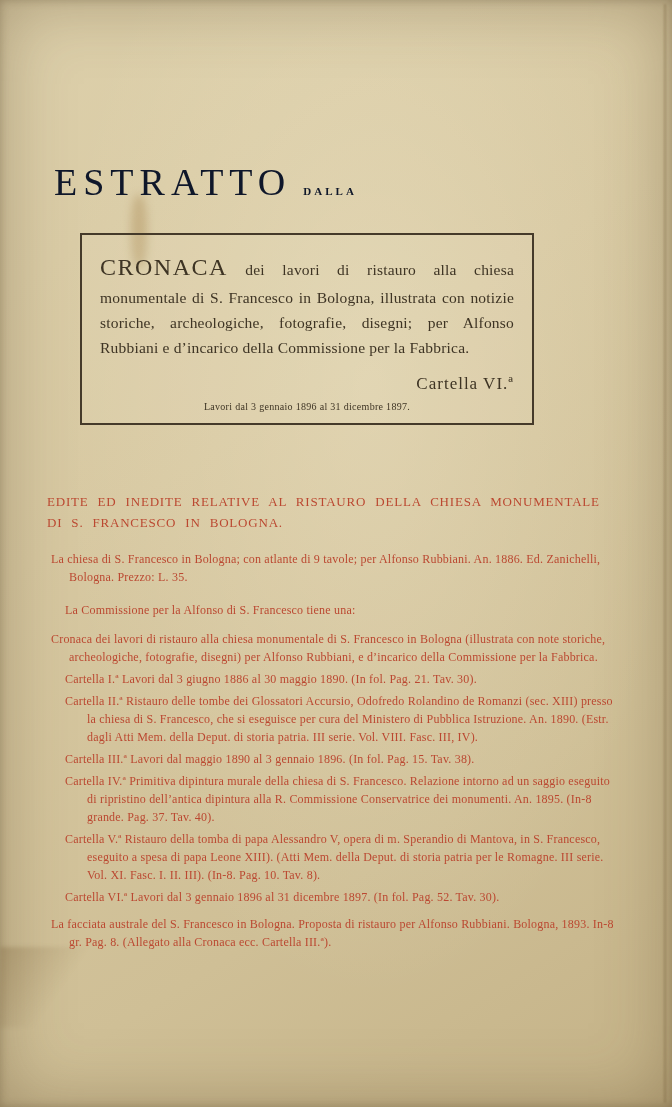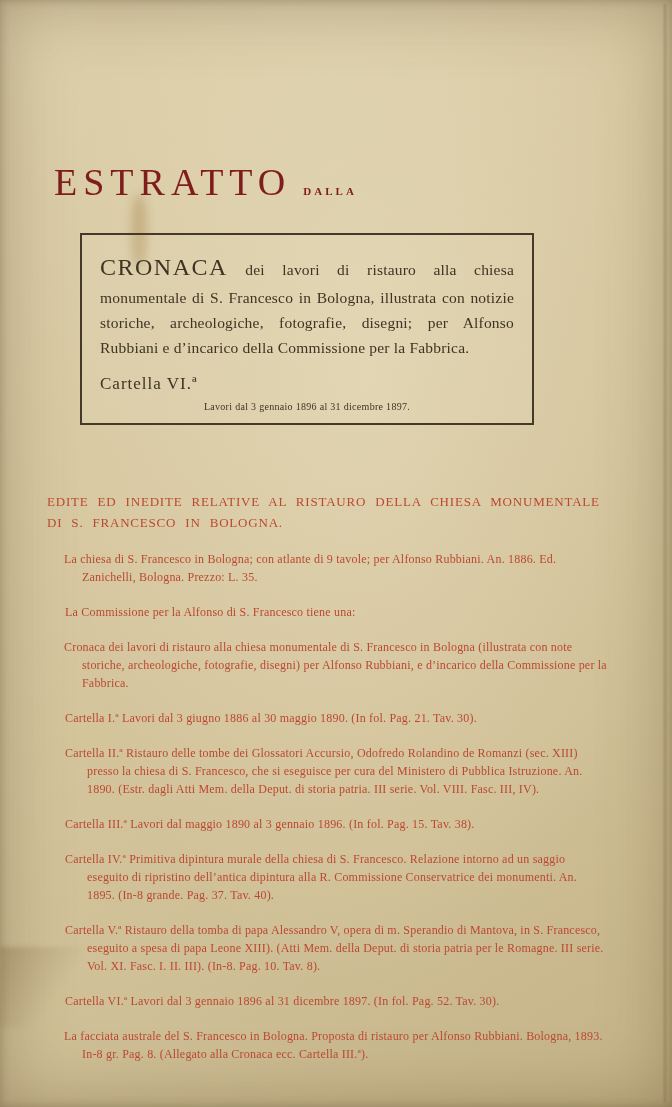--- a/index.html
+++ b/index.html
@@ -30,21 +30,21 @@
   }
   .crease {
     position:absolute; left:0; bottom:80px; width:90px; height:80px;
     background:linear-gradient(125deg, rgba(118,92,52,.30), rgba(118,92,52,0) 62%);
     filter:blur(2px);
   }
 
   
   .title-block {
     position:absolute; left:54px; top:160px;
-    color:#7f1d1d; white-space:nowrap;
+    color:#0f172a; white-space:nowrap;
     display:flex; align-items:baseline;
   }
   .title-main {
     font-size:38px; letter-spacing:6px; font-weight:400;
   }
   .title-sub {
     font-size:11px; letter-spacing:3px; margin-left:12px; font-weight:700;
   }
 
   
@@ -55,37 +55,37 @@
     padding:13px 18px 0 18px;
     color:#3e3424;
     background:rgba(255,250,230,.06);
   }
   .box-text {
     font-size:15.5px; line-height:1.6; text-align:justify;
     letter-spacing:.2px;
   }
   .box-lead { font-size:24px; letter-spacing:1.5px; }
   .box-cartella {
-    text-align:left; font-size:17px; margin-top:13px; letter-spacing:1px;
+    text-align:right; font-size:17px; margin-top:13px; letter-spacing:1px;
   }
   .box-dates {
     text-align:center; font-size:10px; margin-top:7px; letter-spacing:.3px;
   }
 
   
   .bib {
     position:absolute; left:47px; top:476px; width:578px;
     color:#bb4831;
   }
   .bib-heading {
     font-size:13px; line-height:1.6; letter-spacing:.8px; word-spacing:5px;
     margin:16px 0 16px 0; width:565px;
   }
   .bib p {
-    font-size:12px; line-height:1.5; margin:17px; letter-spacing:.2px;
+    font-size:12px; line-height:1.5; margin:4px; letter-spacing:.2px;
   }
   p.entry   { margin-top:11px; padding-left:18px; text-indent:-18px; }
   p.indent  { margin-top:15px; margin-left:18px; }
   p.sub     { margin-top:3px;  margin-left:18px; padding-left:22px; text-indent:-22px; }
   p.gap     { margin-top:9px; }
 </style>
 </head>
 <body>
 
 <div class="paper"></div>

